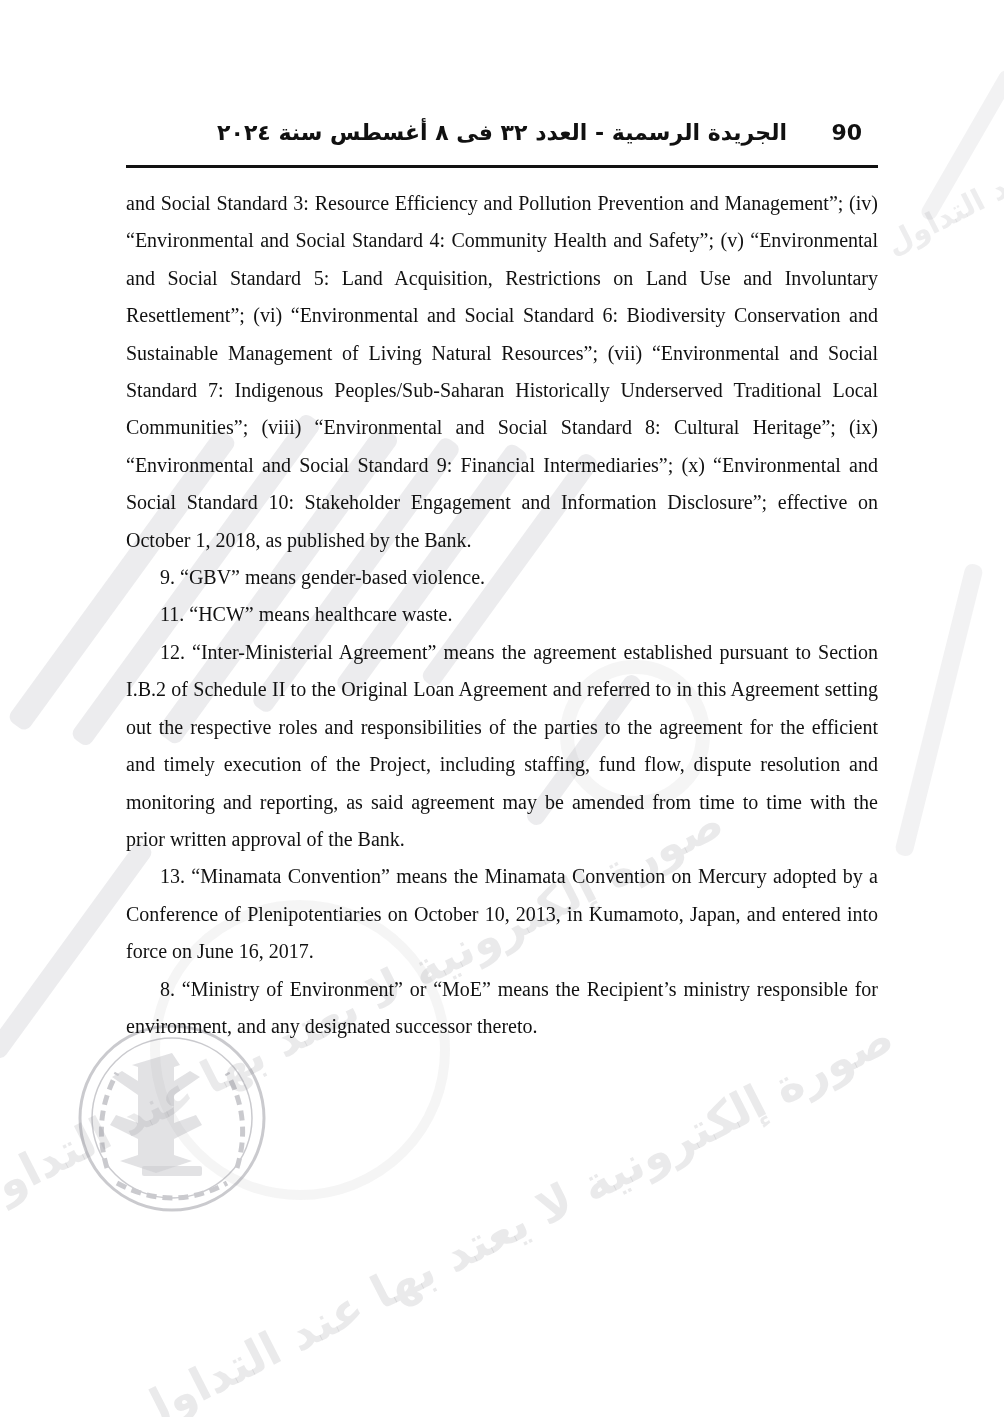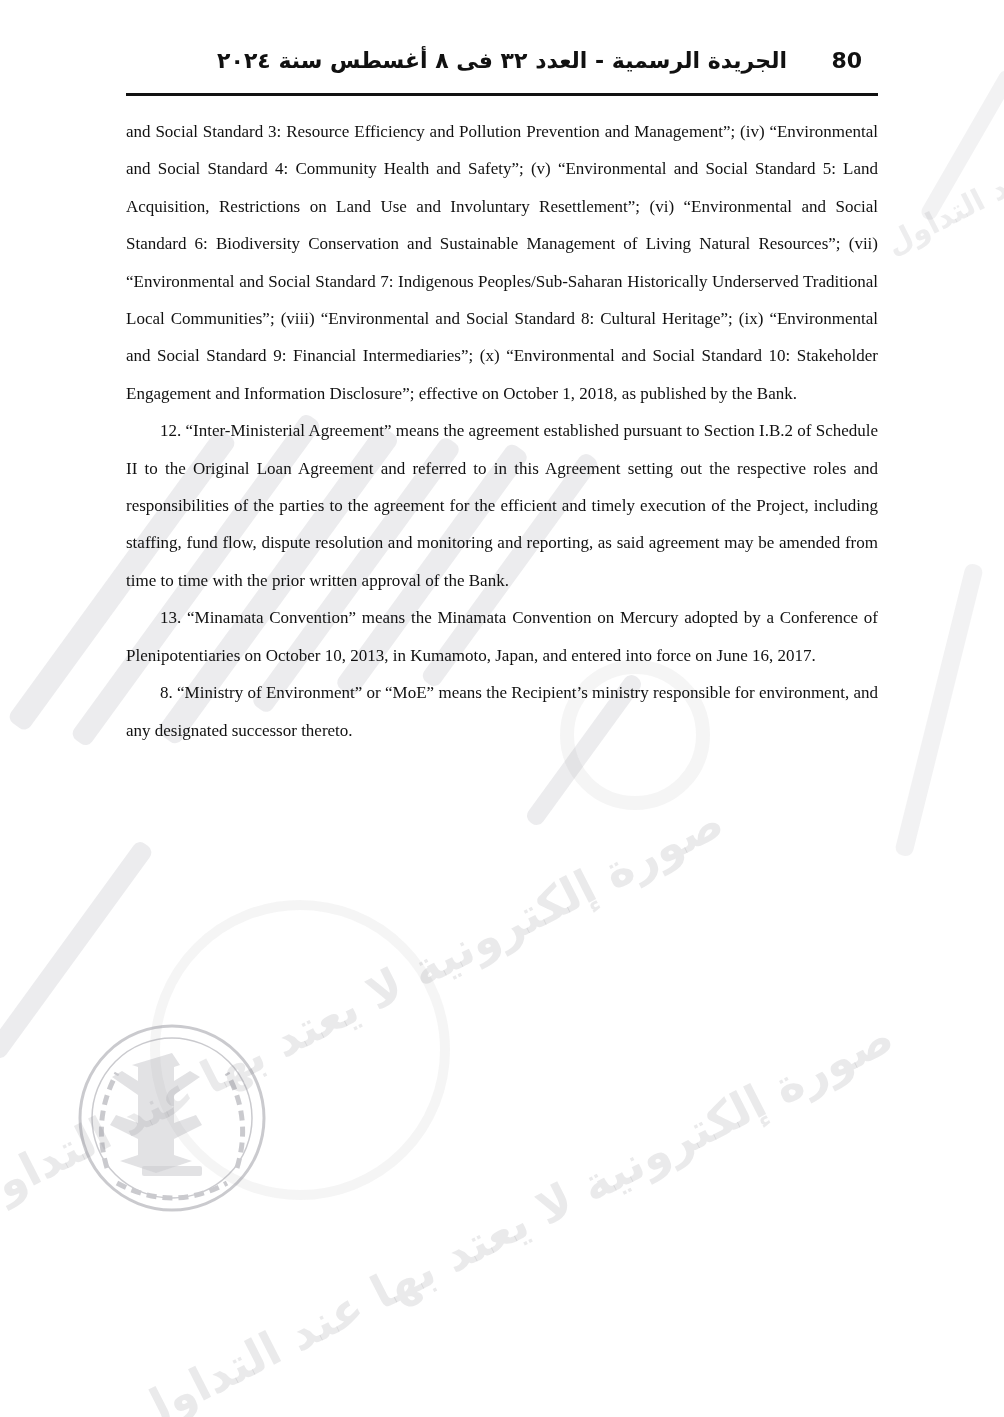--- a/index.html
+++ b/index.html
@@ -55,21 +55,21 @@
     height: 240px;
     opacity: 0.45;
   }
 
   
   .content {
     position: relative;
     z-index: 1;
     width: 752px;
     margin: 0 auto;
-    padding-top: 48px;
+    padding-top: 120px;
   }
   .header-row {
     position: relative;
     height: 36px;
   }
   .header-title {
     position: absolute;
     left: 50%;
     transform: translateX(-50%);
     top: 0;
@@ -88,21 +88,21 @@
     font-size: 22px;
     font-weight: bold;
     color: #111;
   }
   .header-rule {
     margin-top: 9px;
     border-top: 3.5px solid #111;
   }
   .body-text {
     margin-top: 17px;
-    font-size: 17px;
+    font-size: 20px;
     line-height: 37.4px;
     color: #111;
     text-align: justify;
   }
   .body-text p { text-indent: 34px; }
   .body-text p.flush { text-indent: 0; }
 </style>
 </head>
 <body>
 
@@ -142,26 +142,28 @@
         <path d="M100,55 l8,12 -6,2 0,14 16,-10 10,6 -26,18 0,28 22,-8 6,10 -28,14 0,16 18,6 -36,12 -36,-12 18,-6 0,-16 -28,-14 6,-10 22,8 0,-28 -26,-18 10,-6 16,10 0,-14 -6,-2 z"></path>
         <rect x="70" y="168" width="60" height="10" rx="2"></rect>
       </g>
     </svg>
   </div>
 
   <div class="content">
     <header>
       <div class="header-row">
         <span class="header-title">الجريدة الرسمية - العدد ٣٢ فى ٨ أغسطس سنة ٢٠٢٤</span>
-        <span class="page-num">80</span>
+        <span class="page-num">90</span>
       </div>
       <div class="header-rule"></div>
     </header>
 
     <main class="body-text">
       <p class="flush">and Social Standard 3: Resource Efficiency and Pollution Prevention and Management”; (iv) “Environmental and Social Standard 4: Community Health and Safety”; (v) “Environmental and Social Standard 5: Land Acquisition, Restrictions on Land Use and Involuntary Resettlement”; (vi) “Environmental and Social Standard 6: Biodiversity Conservation and Sustainable Management of Living Natural Resources”; (vii) “Environmental and Social Standard 7: Indigenous Peoples/Sub-Saharan Historically Underserved Traditional Local Communities”; (viii) “Environmental and Social Standard 8: Cultural Heritage”; (ix) “Environmental and Social Standard 9: Financial Intermediaries”; (x) “Environmental and Social Standard 10: Stakeholder Engagement and Information Disclosure”; effective on October 1, 2018, as published by the Bank.</p>
+      <p>9. “GBV” means gender-based violence.</p>
+      <p>11. “HCW” means healthcare waste.</p>
       <p>12. “Inter-Ministerial Agreement” means the agreement established pursuant to Section I.B.2 of Schedule II to the Original Loan Agreement and referred to in this Agreement setting out the respective roles and responsibilities of the parties to the agreement for the efficient and timely execution of the Project, including staffing, fund flow, dispute resolution and monitoring and reporting, as said agreement may be amended from time to time with the prior written approval of the Bank.</p>
       <p>13. “Minamata Convention” means the Minamata Convention on Mercury adopted by a Conference of Plenipotentiaries on October 10, 2013, in Kumamoto, Japan, and entered into force on June 16, 2017.</p>
       <p>8. “Ministry of Environment” or “MoE” means the Recipient’s ministry responsible for environment, and any designated successor thereto.</p>
     </main>
   </div>
 
 </div>
 
 </body></html>

